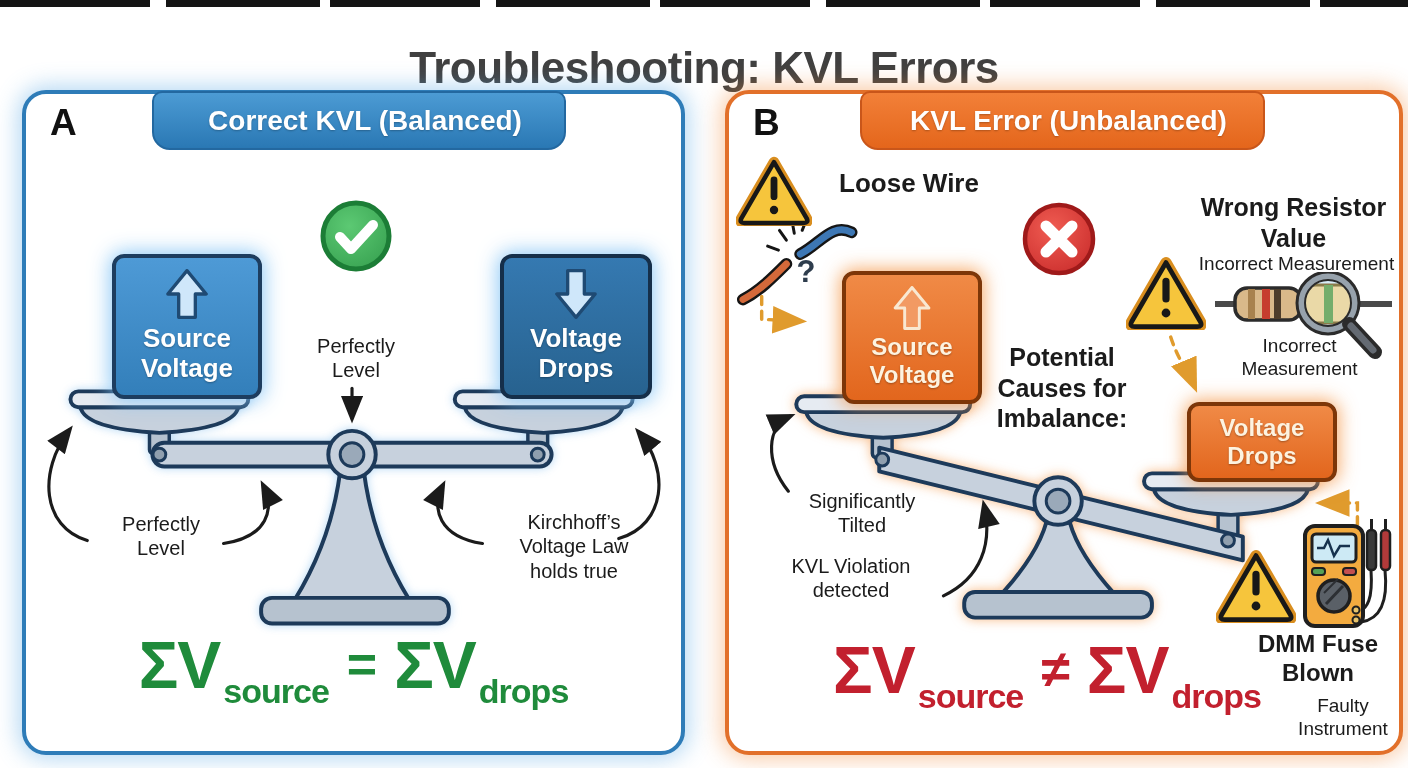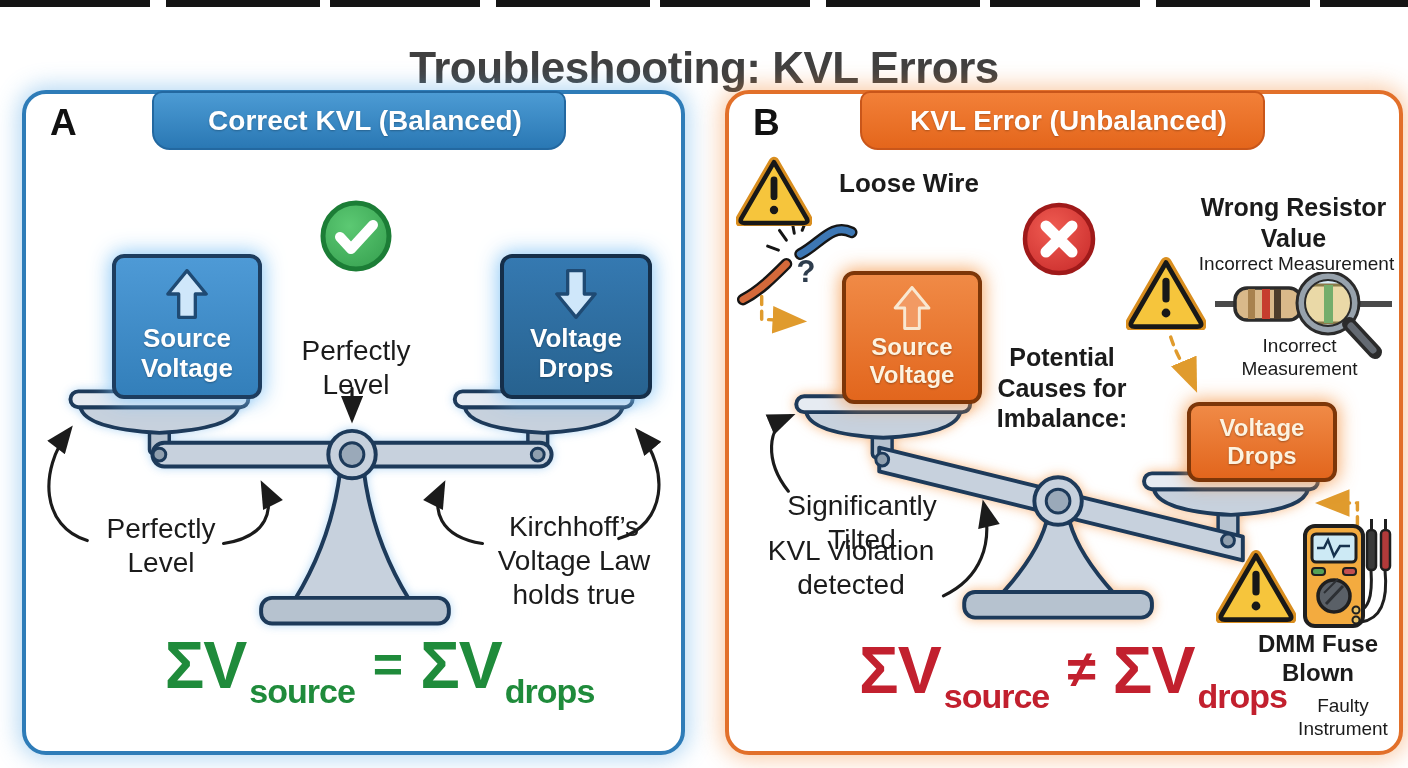--- a/index.html
+++ b/index.html
@@ -27,38 +27,38 @@
              border:4px solid #1d3d5f;box-shadow:0 0 20px 2px rgba(130,195,245,.9);gap:5px;}
   .box-drop-a{left:446px;top:160px;width:152px;height:145px;background:linear-gradient(180deg,#3579b1,#27628f);
              border:4px solid #152f4a;box-shadow:0 0 20px 2px rgba(130,195,245,.9);gap:5px;}
   .box-src-a .box-label,.box-drop-a .box-label{color:#ffffff;font-size:26px;width:130px;}
   .box-src-b{left:85px;top:177px;width:140px;height:133px;background:linear-gradient(180deg,#f08a46,#e2661d);
              border:4px solid #7d3608;box-shadow:0 0 18px 2px rgba(245,150,70,.8);gap:3px;}
   .box-drop-b{left:430px;top:308px;width:150px;height:80px;background:linear-gradient(180deg,#f08a46,#e2661d);
              border:4px solid #7d3608;box-shadow:0 0 18px 2px rgba(245,150,70,.8);}
   .box-src-b .box-label,.box-drop-b .box-label{color:#fdf3e0;font-size:24px;width:120px;}
   
-  .note{position:absolute;text-align:center;font-size:28px;line-height:1.22;color:#1b1b1b;}
+  .note{position:absolute;text-align:center;font-size:20px;line-height:1.22;color:#1b1b1b;}
   .center-note-a{left:275px;top:240px;width:110px;}
   .left-note-a{left:75px;top:418px;width:120px;}
   .right-note-a{left:468px;top:416px;width:160px;}
   .loose-wire-title{left:100px;top:74px;width:160px;font-size:26px;font-weight:700;}
   .loose-wire-sub{left:112px;top:110px;width:135px;font-size:20px;}
   .resistor-title{left:452px;top:98px;width:225px;font-size:25px;font-weight:700;}
   .resistor-sub{left:455px;top:158px;width:225px;font-size:19px;}
   .resistor-caption{left:498px;top:240px;width:145px;font-size:19px;}
   .center-note-b{left:258px;top:248px;width:150px;font-size:25px;font-weight:700;}
   .tilt-note{left:58px;top:395px;width:150px;}
-  .violation-note{left:32px;top:440px;width:180px;}
+  .violation-note{left:32px;top:460px;width:180px;}
   .dmm-title{left:518px;top:536px;width:142px;font-size:24px;font-weight:700;line-height:1.2;}
   .dmm-sub{left:558px;top:600px;width:112px;font-size:19px;}
   .q-mark{position:absolute;left:62px;top:160px;width:30px;text-align:center;
           font-size:31px;font-weight:800;color:#2e3d4d;}
   
-  .equation{position:absolute;display:flex;justify-content:center;align-items:flex-start;letter-spacing:-1px;margin-left:26px;}
+  .equation{position:absolute;display:flex;justify-content:center;align-items:flex-start;letter-spacing:-1px;}
   .eq-a{left:0;top:538px;width:100%;color:#1f8b3b;}
   .eq-b{left:8px;top:543px;width:620px;color:#c2202e;}
   .eq-main{font-size:66px;font-weight:800;line-height:1;}
   .eq-sub{font-size:34px;font-weight:800;position:relative;top:42px;margin-left:3px;line-height:1;}
   .eq-op{font-size:52px;font-weight:800;margin:0 18px;position:relative;top:6px;line-height:1;}
   
   .icon-abs{position:absolute;pointer-events:none;}
 </style>
 </head>
 <body>

